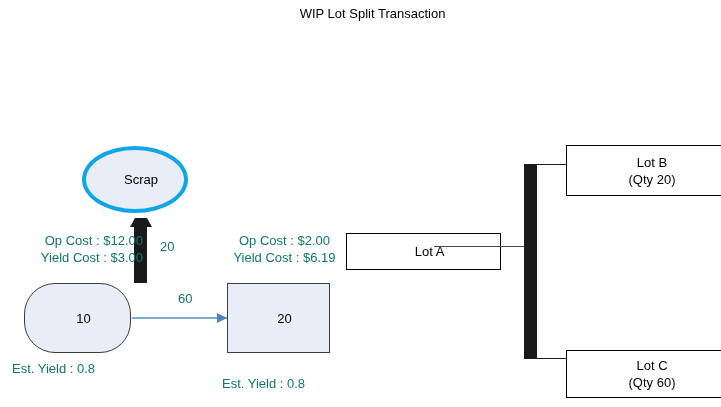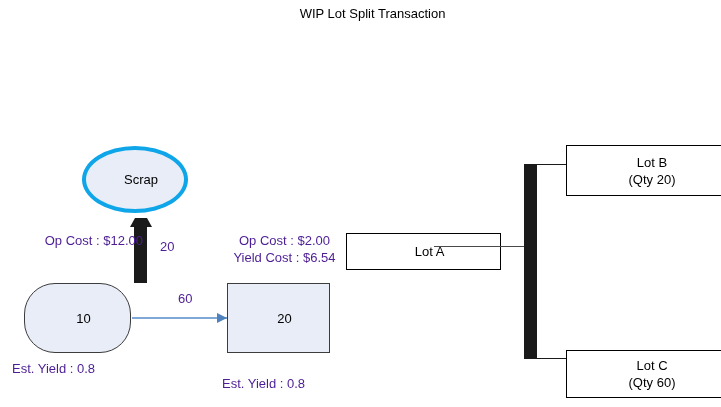--- a/index.html
+++ b/index.html
@@ -68,21 +68,21 @@
     line-height: 17px;
     color: #000;
   }
   .lot-box span { display: block; }
 
   
   .label {
     font-size: 13px;
     line-height: 17px;
     white-space: nowrap;
-    color: #4c1d95;
+    color: #0f766e;
   }
   .label .ln { display: block; }
   .lbl-right { text-align: right; }
   .lbl-center { text-align: left; }
 
   
   .hline { background: #4a4a4a; height: 1px; }
   .hline-dark { background: #1a1a1a; height: 1px; }
   .vline-dark { background: #1a1a1a; width: 1px; }
   .hline-blue { background: #7fa8d6; height: 2px; }
@@ -118,37 +118,38 @@
     <span>Scrap</span>
   </div>
 
   <div class="abs vline-dark" style="left:134px; top:227px; height:56px;"></div>
   <div class="abs arrow-up" style="left:130px; top:218px;"></div>
 
   <div class="abs label" style="left:148px; top:238px;">20</div>
 
   <div class="abs label lbl-right" style="left:0px; top:232px; width:131px;">
     <span class="ln">Op Cost : $12.00</span>
+    <span class="ln">Yield Cost : $3.00</span>
   </div>
 
   <div class="abs op-box" style="left:24px; top:283px; width:107px; height:70px;border-radius:31px;">
     <span>10</span>
   </div>
 
   <div class="abs label lbl-center" style="left:0px; top:360px; width:176px;">
     <span class="ln">Est. Yield : 0.8</span>
   </div>
 
   <div class="abs hline-blue" style="left:132px; top:317px; width:86px;"></div>
   <div class="abs arrow-right-blue" style="left:217px; top:313px;"></div>
   <div class="abs label" style="left:166px; top:290px;">60</div>
 
   <div class="abs label lbl-right" style="left:203px; top:232px; width:139px;text-align:center;">
     <span class="ln">Op Cost : $2.00</span>
-    <span class="ln">Yield Cost : $6.54</span>
+    <span class="ln">Yield Cost : $6.19</span>
   </div>
 
   <div class="abs op-box" style="left:227px; top:283px; width:103px; height:70px;">
     <span>20</span>
   </div>
 
   <div class="abs label lbl-center" style="left:210px; top:375px; width:140px;">
     <span class="ln">Est. Yield : 0.8</span>
   </div>
 

